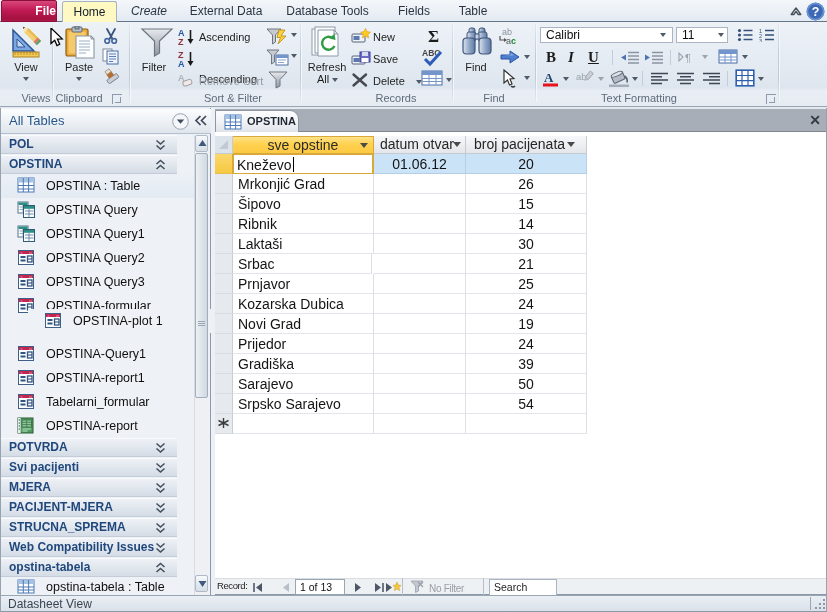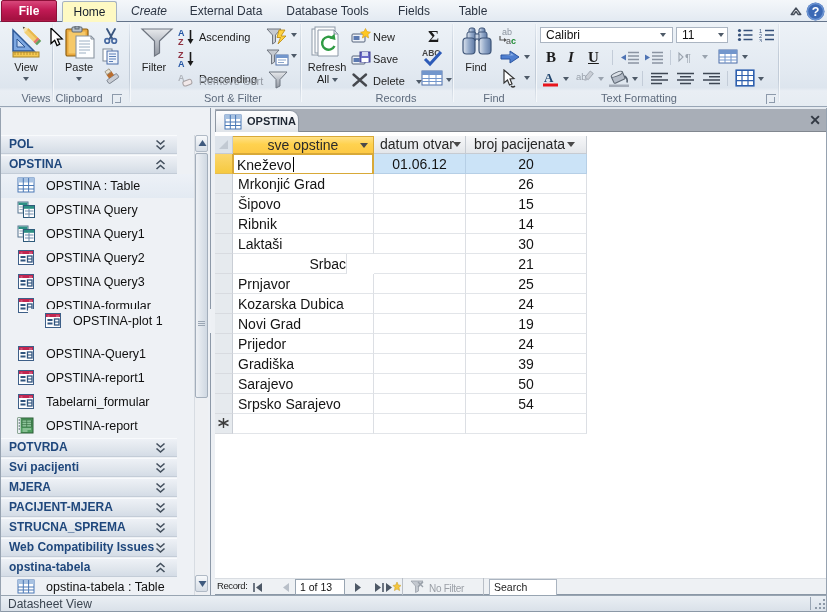--- a/index.html
+++ b/index.html
@@ -1,21 +1,21 @@
 <!DOCTYPE html>
 <html><head>
 <meta charset="utf-8">
 <style>
 *{margin:0;padding:0;box-sizing:border-box;}
 html,body{width:827px;height:612px;}
 body{position:relative;font-family:"Liberation Sans",sans-serif;background:#fff;overflow:hidden;}
 .a{position:absolute;}
 
 #tabbar{left:0;top:0;width:827px;height:22px;background:linear-gradient(#f4f7fa,#e3eaf2);border-bottom:1px solid #64748a;}
-#filetab{left:1px;top:0;width:56px;height:22px;background:linear-gradient(#d9487b,#c11a54 45%,#a31140 92%,#b41f4e);border:1px solid #8c1038;border-radius:2px 2px 0 0;color:#fff;font-weight:bold;font-size:12px;text-align:center;line-height:21px;}
+#filetab{left:1px;top:0;width:56px;height:22px;background:linear-gradient(#d9487b,#c11a54 45%,#a31140 92%,#b41f4e);border:1px solid #8c1038;border-radius:2px 2px 0 0;color:#fff;font-weight:bold;font-size:12px;text-align:right;line-height:21px;}
 .rtab{top:1px;height:21px;font-size:12px;color:#2b3442;text-align:center;line-height:20px;}
 #hometab{background:#fef9c3;border:1px solid #a5b2c2;border-bottom:none;border-radius:2.5px 2.5px 0 0;color:#17202e;}
 
 #ribbon{left:0;top:22px;width:827px;height:85px;background:linear-gradient(#edf2f7,#e2e9f1 60%,#dde5ee 78%,#e9eef4 82%,#e6ecf2);border-bottom:1px solid #98a5b5;}
 .gsep{top:2px;width:1px;height:78px;background:linear-gradient(#e0e7ef,#c2ccd8 40%,#c2ccd8 70%,#e3e9f0);box-shadow:1px 0 0 #f4f7fa;}
 .glabel{top:92px;height:13px;font-size:11px;color:#5e6b7d;text-align:center;width:100px;}
 .launcher{width:10px;height:10px;border-left:1px solid #8d9aab;border-top:1px solid #8d9aab;}
 .launcher:after{content:"";position:absolute;left:2px;top:2px;width:5px;height:5px;border-right:1px solid #8d9aab;border-bottom:1px solid #8d9aab;}
 .btxt{font-size:11px;color:#1e1e1e;text-align:center;}
 .stxt{font-size:11px;color:#1e1e1e;}
@@ -373,20 +373,30 @@
   <rect x="1.2" y="1.2" width="17.6" height="15.6" fill="#fff" stroke="#2e5fae" stroke-width="1.6"></rect>
   <path d="M1 6.5 h18 M1 11.7 h18 M7 1 v16 M13 1 v16" stroke="#2e5fae" stroke-width="1.2"></path>
 </svg>
 <div class="a dna" style="left:758px;top:77px;"></div>
 </div>
 
 <div class="a" style="left:0;top:107px;width:827px;height:2px;background:#e4e9ef;"></div>
 
 <div class="a" id="navpane"></div>
 <div class="a" id="navwrap" style="left:0;top:109px;width:212px;height:488px;">
+  <div class="a" id="navhdr">
+    <span class="t">All Tables</span>
+    <svg class="a" style="left:171px;top:4px;" width="17" height="17">
+        <circle cx="8.5" cy="8.5" r="7.8" fill="#f4f6f9" stroke="#98a3b0"></circle>
+        <polygon points="4.8,6.5 12.2,6.5 8.5,10.8" fill="#3e4a58"></polygon>
+      </svg>
+    <svg class="a" style="left:193px;top:5px;" width="14" height="13" viewBox="0 0 14 13">
+        <path d="M6.5 2 L2 6.5 L6.5 11 M12 2 L7.5 6.5 L12 11" fill="none" stroke="#3e4a58" stroke-width="1.7"></path>
+      </svg>
+  </div>
   <div id="navgroups">
     <div class="a ghead" style="top:26px;">POL<svg class="chev" viewBox="0 0 11 12">
           <path d="M1.5 1.5 L5.5 5 L9.5 1.5 M1.5 6.5 L5.5 10 L9.5 6.5" fill="none" stroke="#44505e" stroke-width="1.6"></path>
         </svg></div>
     <div class="a ghead" style="top:46px;">OPSTINA<svg class="chev" viewBox="0 0 11 12">
           <path d="M1.5 5 L5.5 1.5 L9.5 5 M1.5 10 L5.5 6.5 L9.5 10" fill="none" stroke="#44505e" stroke-width="1.6"></path>
         </svg></div>
     <div id="navitems">
       <div class="a navitem" style="top:65px;background:linear-gradient(#edf1f7,#e3eaf2);">
         <svg width="18" height="17" viewBox="0 0 18 17">
@@ -541,21 +551,21 @@
 <div class="a cell num" style="left:466px;top:194px;width:121px;height:20px;border-right:1px solid #dcdfe4;border-bottom:1px solid #e2e5e9;">15</div>
 <div class="a selcol" style="left:215px;top:214px;width:18px;height:20px;"></div>
 <div class="a cell" style="left:233px;top:214px;width:141px;height:20px;border-right:1px solid #dcdfe4;border-bottom:1px solid #e2e5e9;padding-left:5px;">Ribnik</div>
 <div class="a cell" style="left:374px;top:214px;width:92px;height:20px;border-right:1px solid #dcdfe4;border-bottom:1px solid #e2e5e9;"></div>
 <div class="a cell num" style="left:466px;top:214px;width:121px;height:20px;border-right:1px solid #dcdfe4;border-bottom:1px solid #e2e5e9;">14</div>
 <div class="a selcol" style="left:215px;top:234px;width:18px;height:20px;"></div>
 <div class="a cell" style="left:233px;top:234px;width:141px;height:20px;border-right:1px solid #dcdfe4;border-bottom:1px solid #e2e5e9;padding-left:5px;">Laktaši</div>
 <div class="a cell" style="left:374px;top:234px;width:92px;height:20px;border-right:1px solid #dcdfe4;border-bottom:1px solid #e2e5e9;"></div>
 <div class="a cell num" style="left:466px;top:234px;width:121px;height:20px;border-right:1px solid #dcdfe4;border-bottom:1px solid #e2e5e9;">30</div>
 <div class="a selcol" style="left:215px;top:254px;width:18px;height:20px;"></div>
-<div class="a cell" style="left:233px;top:254px;width:114px;height:20px;border-right:1px solid #dcdfe4;border-bottom:1px solid #e2e5e9;padding-left:5px;text-align:right;">Srbac</div>
+<div class="a cell" style="left:233px;top:254px;width:139px;height:20px;border-right:1px solid #dcdfe4;border-bottom:1px solid #e2e5e9;padding-left:5px;">Srbac</div>
 <div class="a cell" style="left:374px;top:254px;width:92px;height:20px;border-right:1px solid #dcdfe4;border-bottom:1px solid #e2e5e9;"></div>
 <div class="a cell num" style="left:466px;top:254px;width:121px;height:20px;border-right:1px solid #dcdfe4;border-bottom:1px solid #e2e5e9;">21</div>
 <div class="a selcol" style="left:215px;top:274px;width:18px;height:20px;"></div>
 <div class="a cell" style="left:233px;top:274px;width:141px;height:20px;border-right:1px solid #dcdfe4;border-bottom:1px solid #e2e5e9;padding-left:5px;">Prnjavor</div>
 <div class="a cell" style="left:374px;top:274px;width:92px;height:20px;border-right:1px solid #dcdfe4;border-bottom:1px solid #e2e5e9;"></div>
 <div class="a cell num" style="left:466px;top:274px;width:121px;height:20px;border-right:1px solid #dcdfe4;border-bottom:1px solid #e2e5e9;">25</div>
 <div class="a selcol" style="left:215px;top:294px;width:18px;height:20px;"></div>
 <div class="a cell" style="left:233px;top:294px;width:141px;height:20px;border-right:1px solid #dcdfe4;border-bottom:1px solid #e2e5e9;padding-left:5px;">Kozarska Dubica</div>
 <div class="a cell" style="left:374px;top:294px;width:92px;height:20px;border-right:1px solid #dcdfe4;border-bottom:1px solid #e2e5e9;"></div>
 <div class="a cell num" style="left:466px;top:294px;width:121px;height:20px;border-right:1px solid #dcdfe4;border-bottom:1px solid #e2e5e9;">24</div>

